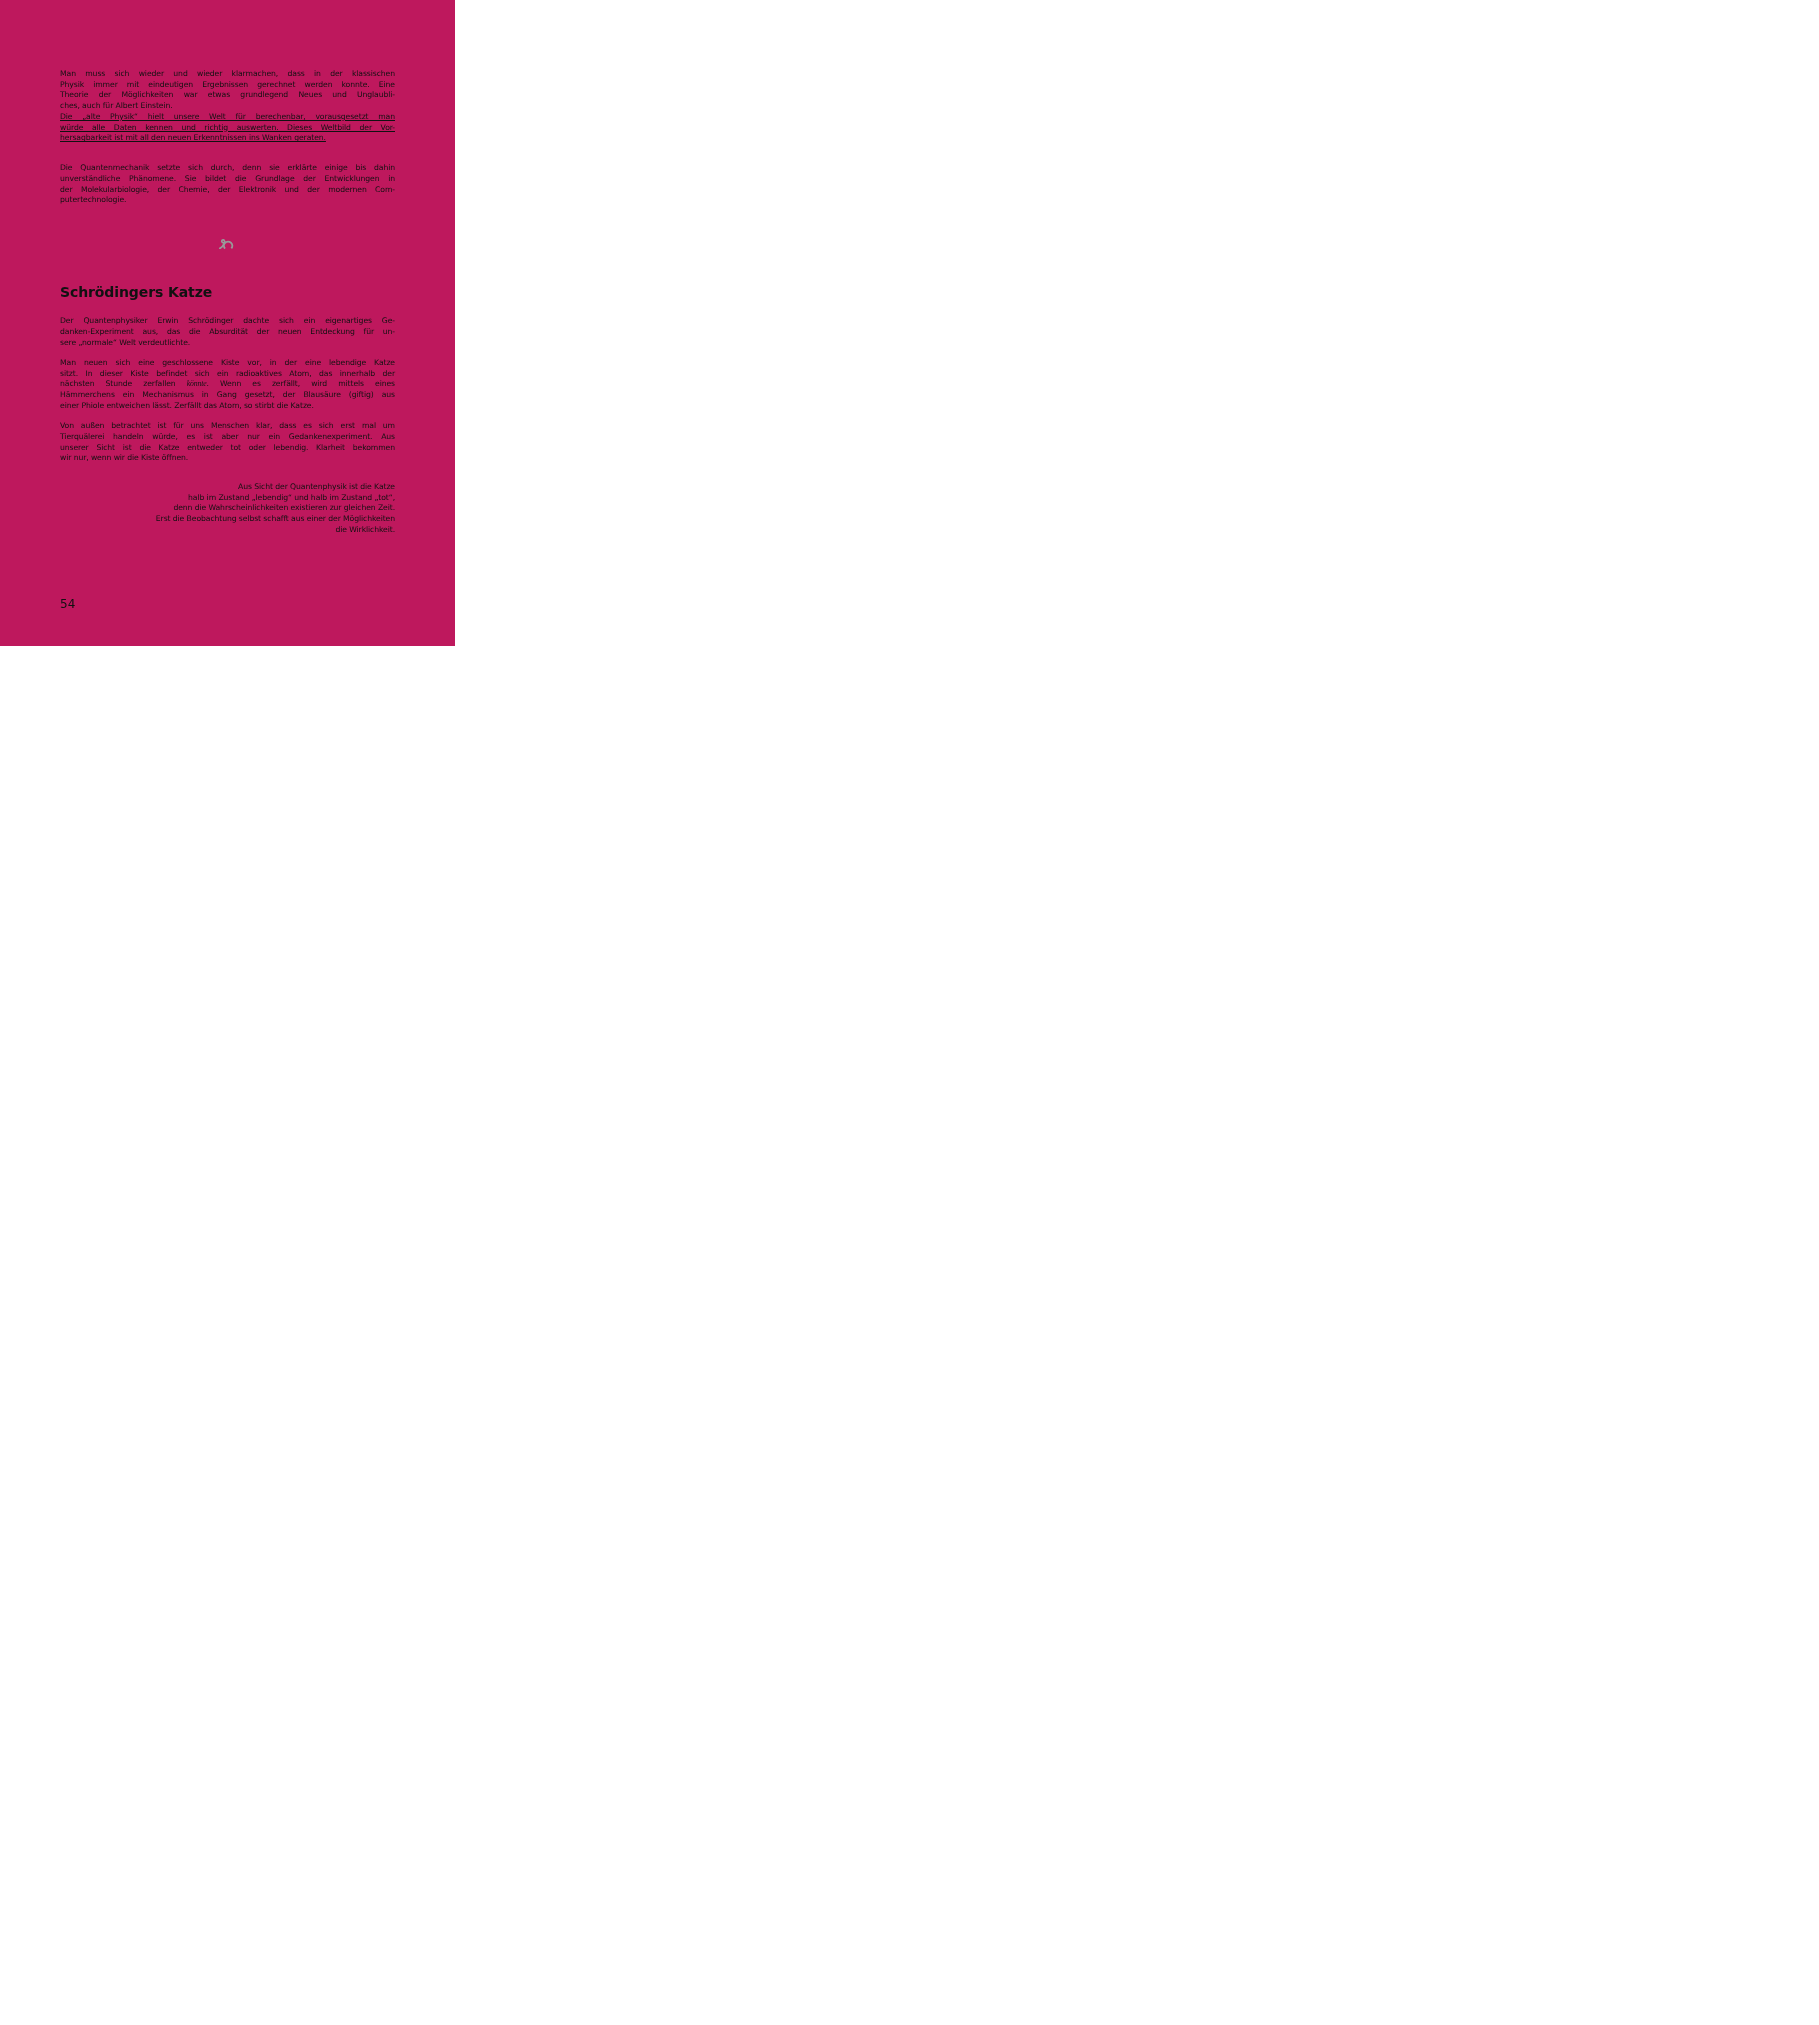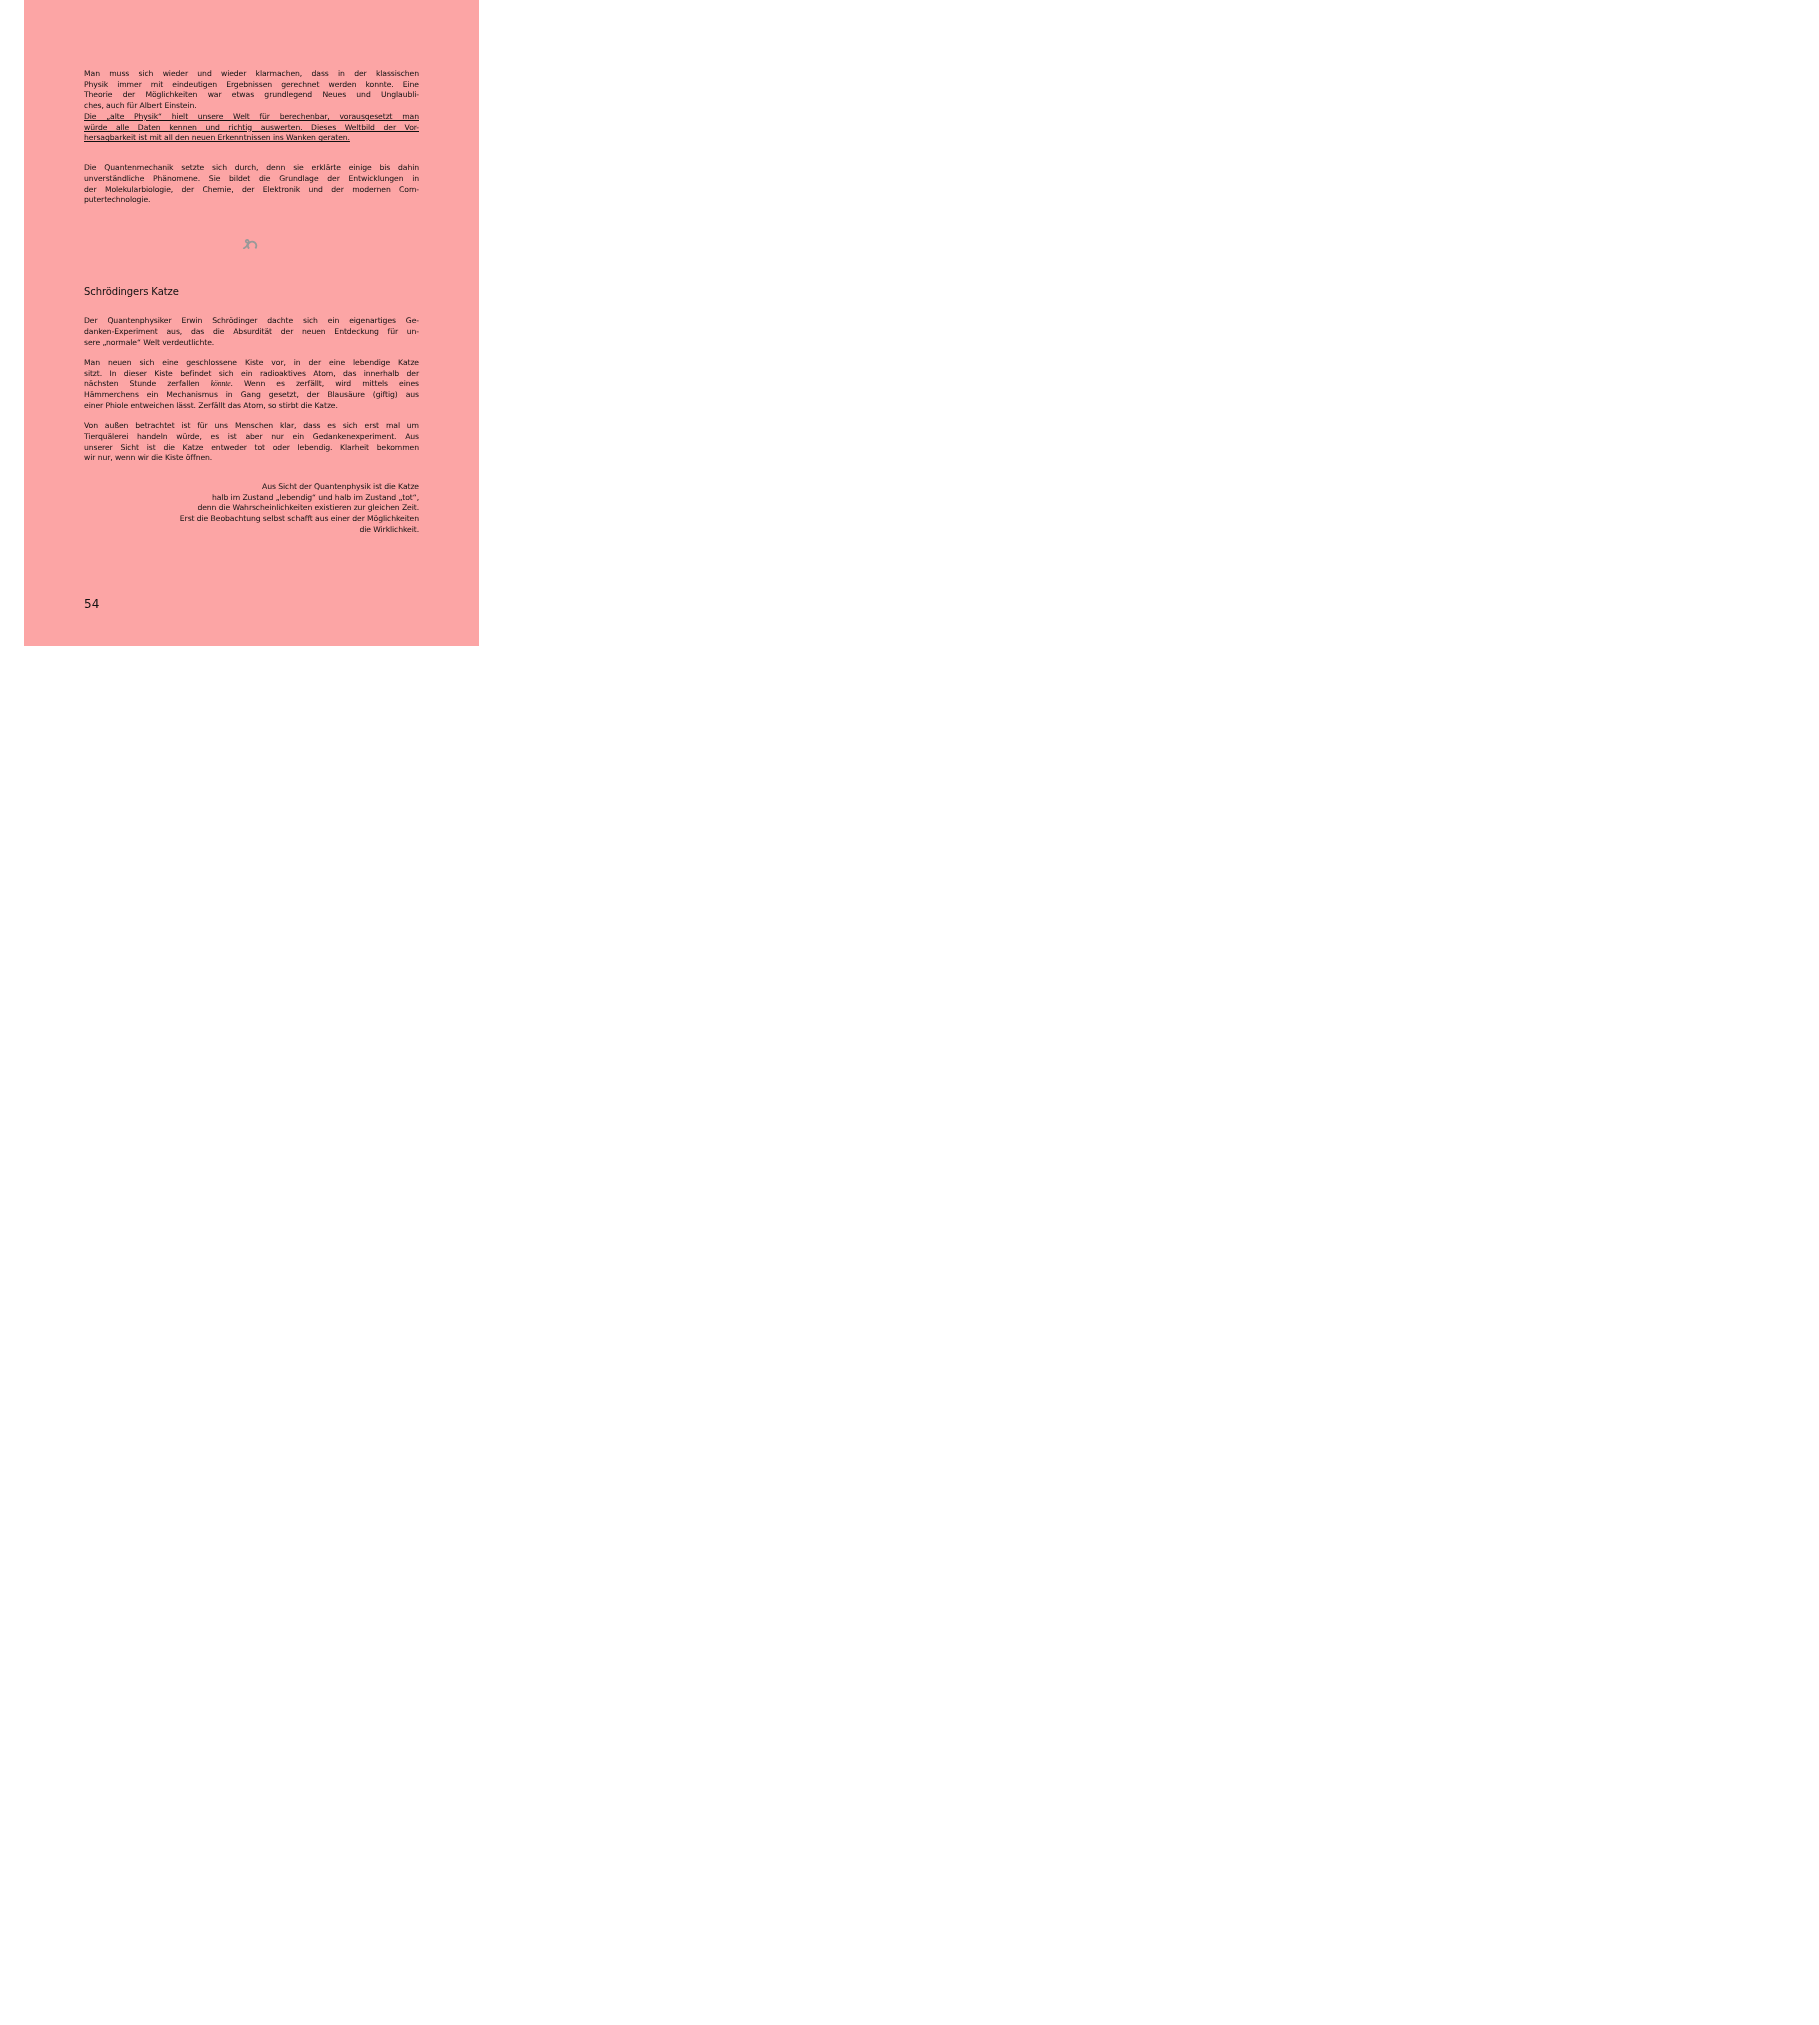--- a/index.html
+++ b/index.html
@@ -1,24 +1,23 @@
 <!DOCTYPE html>
 <html style="font-size:6.5px"><head>
 <meta charset="utf-8">
 <style>
   html, body { margin: 0; padding: 0; background: #ffffff; }
   .page {
     position: relative;
     width: 455px;
     height: 646px;
-    background: #fca5a5;
+    background: #be185d;
     color: #111111;
     font-family: "DejaVu Sans", "Liberation Sans", sans-serif;
     overflow: hidden;
-    margin-left: 24px;
   }
   .content {
     position: absolute;
     left: 60px;
     top: 0;
     width: 335px;
   }
   .para {
     font-size: 7.7px;
     line-height: 10.7px;
@@ -33,23 +32,23 @@
   .p3 { margin-top: 19.4px; }
   .ornament-row {
     margin-top: 33px;
     height: 10.5px;
     display: flex;
     justify-content: center;
     align-items: center;
   }
   .heading {
     margin: 36px 0 0 0;
-    font-size: 10px;
+    font-size: 14px;
     line-height: 12px;
-    font-weight: normal;
+    font-weight: bold;
     letter-spacing: -0.1px;
   }
   .p4 { margin-top: 18.6px; }
   .p5 { margin-top: 9.7px; }
   .p6 { margin-top: 9.7px; }
   .quote {
     margin-top: 18px;
     padding-left: 32px;
   }
   .quote .line { text-align: right; }

